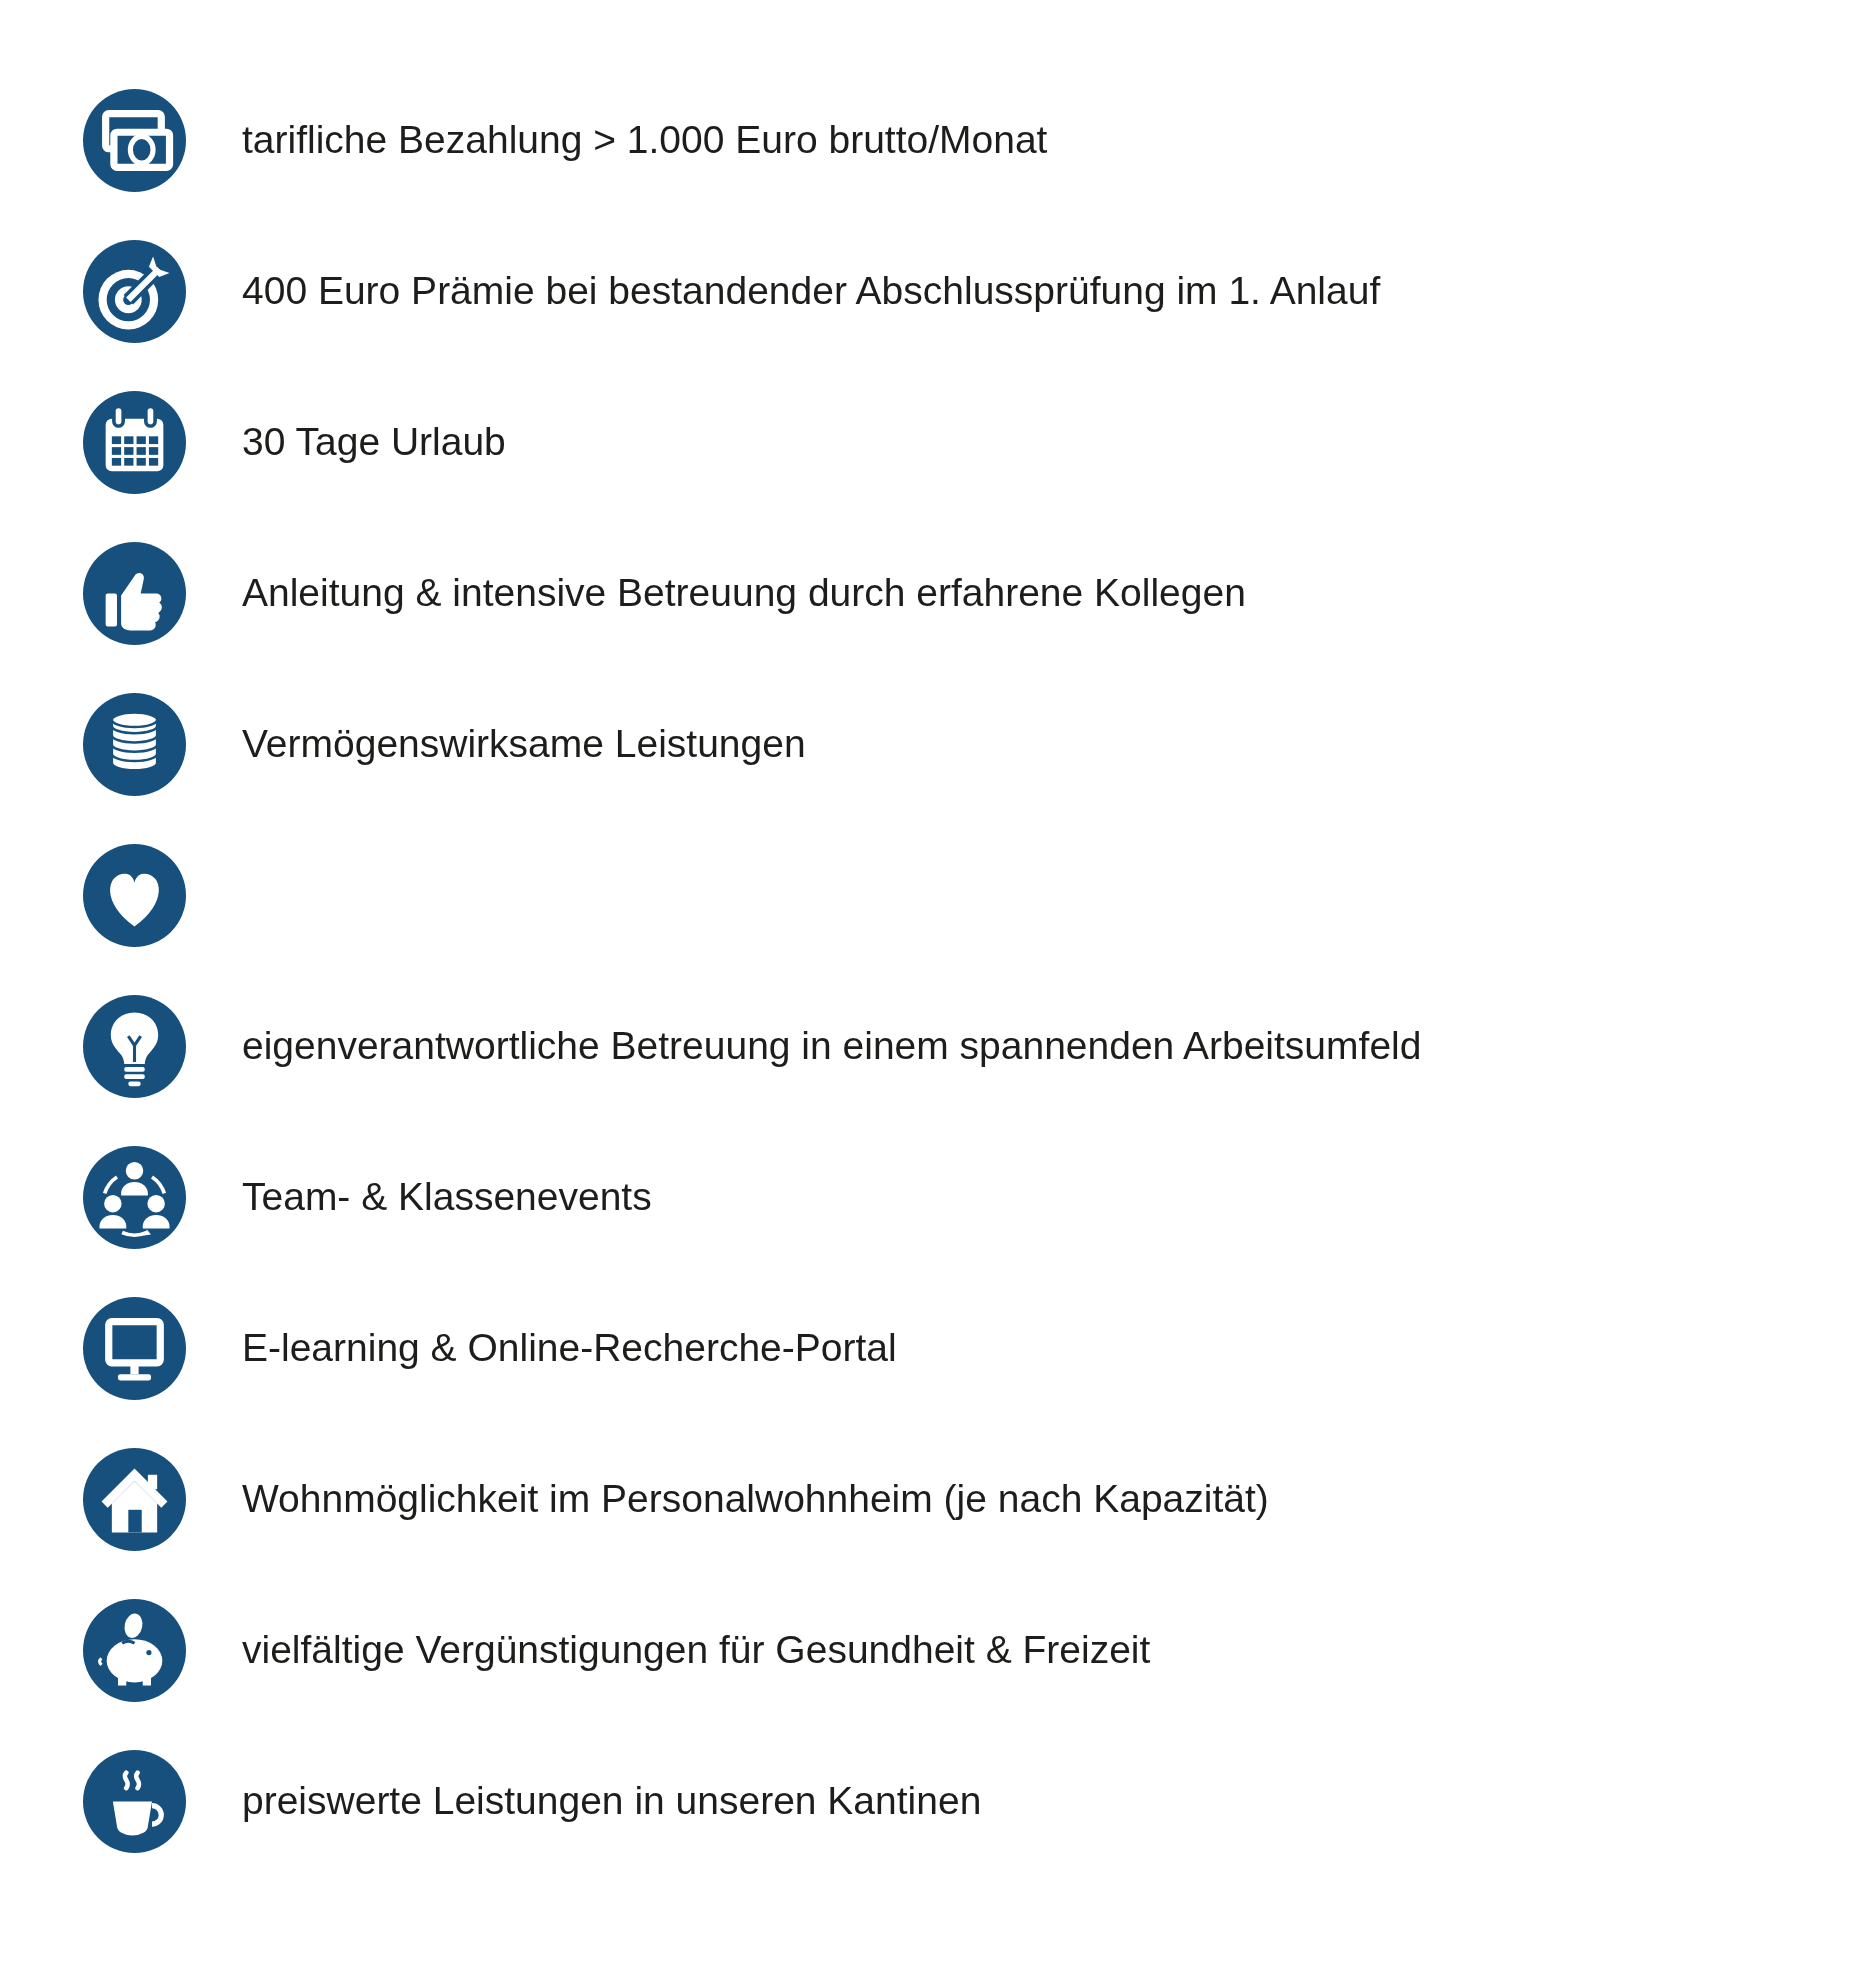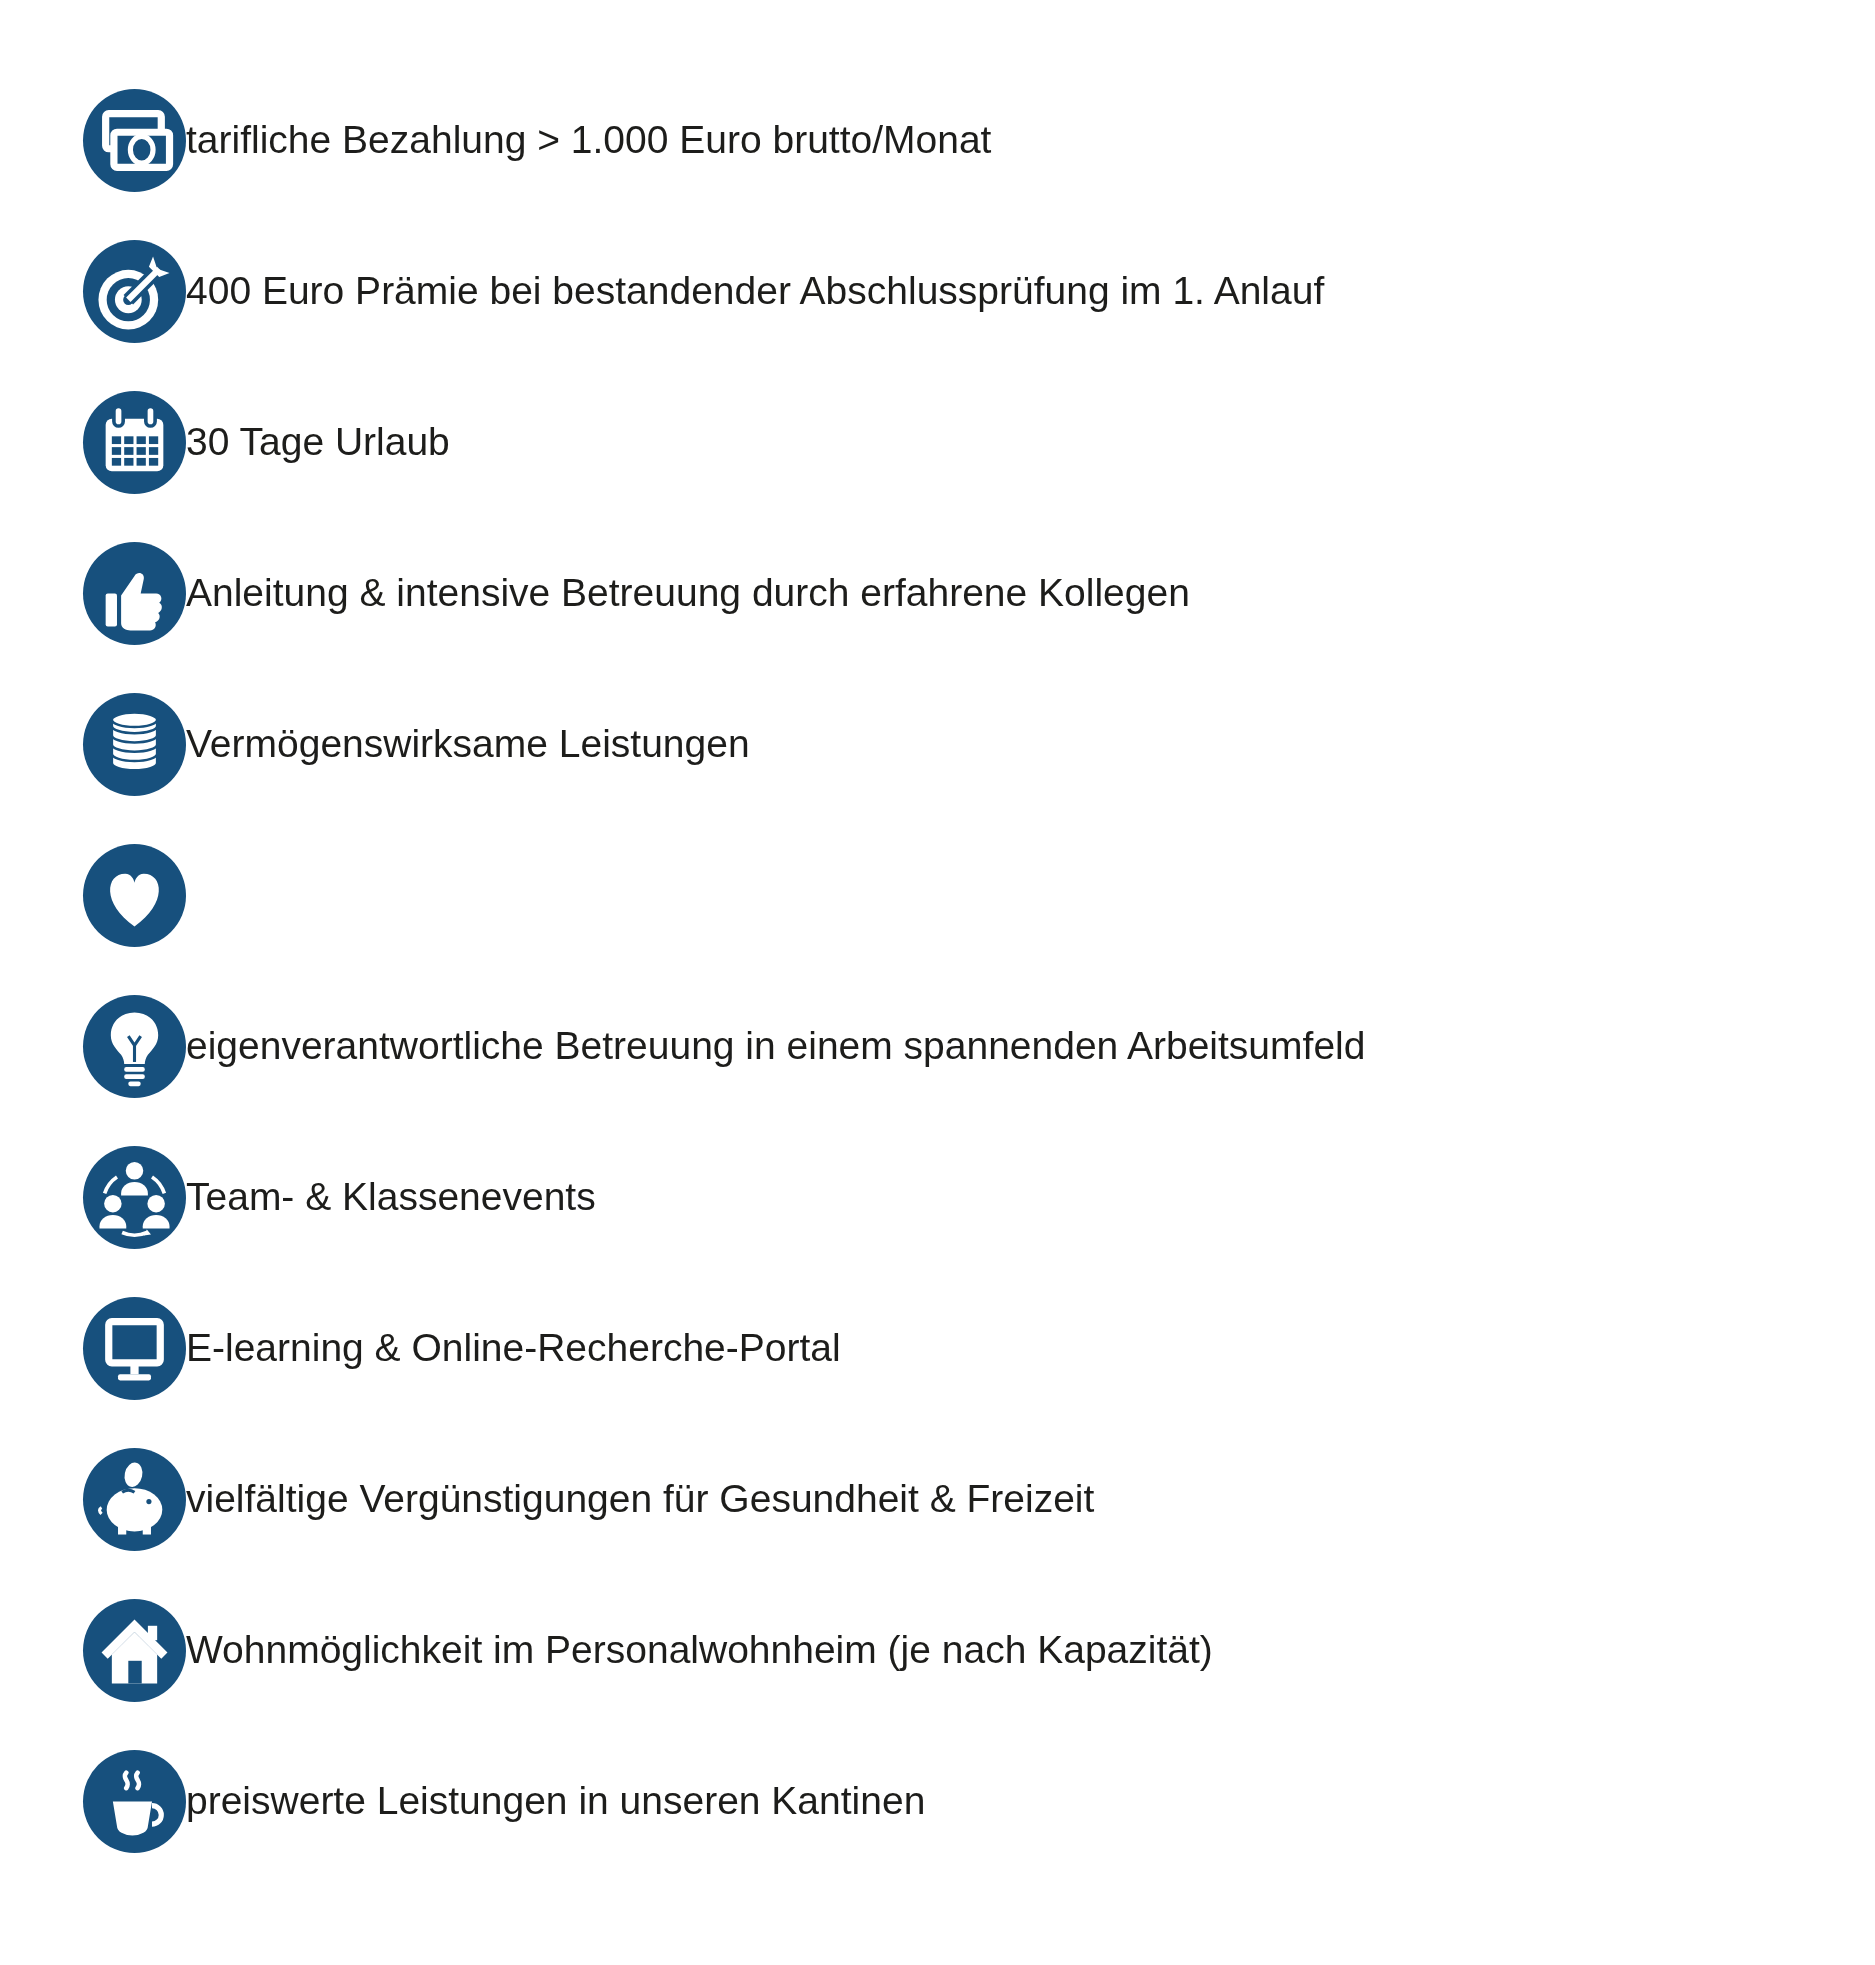--- a/index.html
+++ b/index.html
@@ -31,20 +31,21 @@
     display: flex;
     align-items: center;
     justify-content: center;
   }
   .icon-circle svg {
     width: 103px;
     height: 103px;
     display: block;
   }
   .benefit-label {
+    margin-left: 56px;
     font-size: 39px;
     line-height: 1.2;
     color: #1d1d1b;
     white-space: nowrap;
   }
 </style>
 </head>
 <body>
 
 <div class="benefits-list">
@@ -168,47 +169,47 @@
     <rect x="46" y="66" width="8" height="9" fill="#ffffff"></rect>
     <rect x="34" y="75" width="32" height="6" rx="2" fill="#ffffff"></rect>
         </svg>
       </span>
     <span class="benefit-label">E-learning &amp; Online-Recherche-Portal</span>
   </div>
 
   <div class="benefit-row">
     <span class="icon-circle">
         <svg viewBox="0 0 100 100" xmlns="http://www.w3.org/2000/svg">
+    <path d="M50 20 L18 52 l6 6 L50 32 L76 58 l6 -6 z" fill="#ffffff"></path>
+    <path d="M28 54 L50 32 L72 54 v28 h-44 z" fill="#ffffff"></path>
+    <rect x="63" y="26" width="9" height="14" fill="#ffffff"></rect>
+    <rect x="44" y="60" width="13" height="22" fill="#17507d"></rect>
+        </svg>
+      </span>
+    <span class="benefit-label">Wohnmöglichkeit im Personalwohnheim (je nach Kapazität)</span>
+  </div>
+
+  <div class="benefit-row">
+    <span class="icon-circle">
+        <svg viewBox="0 0 100 100" xmlns="http://www.w3.org/2000/svg">
     <ellipse cx="49" cy="26" rx="8.5" ry="12" fill="#ffffff" transform="rotate(12 49 26)"></ellipse>
     <ellipse cx="50" cy="60" rx="27" ry="21" fill="#ffffff"></ellipse>
     <rect x="34" y="76" width="8" height="8" fill="#ffffff"></rect>
     <rect x="58" y="76" width="8" height="8" fill="#ffffff"></rect>
     <path d="M38 43 q6 -4 12 0" fill="none" stroke="#17507d" stroke-width="3"></path>
     <path d="M18 58 q-4 2 0 6" fill="none" stroke="#ffffff" stroke-width="3"></path>
     <circle cx="64" cy="52" r="2.5" fill="#17507d"></circle>
         </svg>
       </span>
     <span class="benefit-label">vielfältige Vergünstigungen für Gesundheit &amp; Freizeit</span>
   </div>
 
   <div class="benefit-row">
     <span class="icon-circle">
         <svg viewBox="0 0 100 100" xmlns="http://www.w3.org/2000/svg">
-    <path d="M50 20 L18 52 l6 6 L50 32 L76 58 l6 -6 z" fill="#ffffff"></path>
-    <path d="M28 54 L50 32 L72 54 v28 h-44 z" fill="#ffffff"></path>
-    <rect x="63" y="26" width="9" height="14" fill="#ffffff"></rect>
-    <rect x="44" y="60" width="13" height="22" fill="#17507d"></rect>
-        </svg>
-      </span>
-    <span class="benefit-label">Wohnmöglichkeit im Personalwohnheim (je nach Kapazität)</span>
-  </div>
-
-  <div class="benefit-row">
-    <span class="icon-circle">
-        <svg viewBox="0 0 100 100" xmlns="http://www.w3.org/2000/svg">
     <path d="M29 50 h38 l-4 24 a15 9 0 0 1 -30 0 z" fill="#ffffff"></path>
     <path d="M67 54 a9 9 0 0 1 0 18" fill="none" stroke="#ffffff" stroke-width="5"></path>
     <path d="M42 22 c-5 6 5 8 0 15" fill="none" stroke="#ffffff" stroke-width="4.5" stroke-linecap="round"></path>
     <path d="M53 22 c-5 6 5 8 0 15" fill="none" stroke="#ffffff" stroke-width="4.5" stroke-linecap="round"></path>
         </svg>
       </span>
     <span class="benefit-label">preiswerte Leistungen in unseren Kantinen</span>
   </div>
 </div>
 

